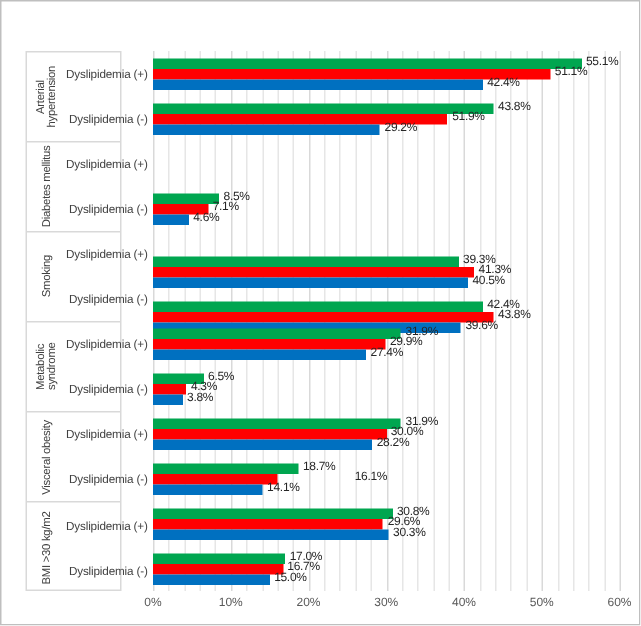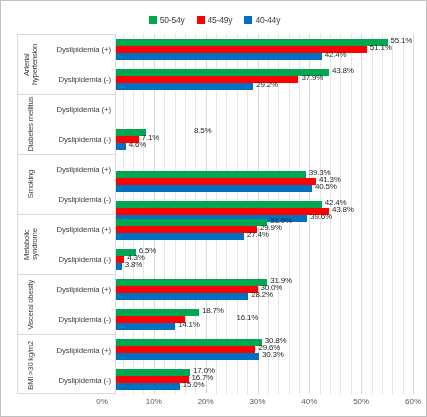--- a/index.html
+++ b/index.html
@@ -56,21 +56,21 @@
     top: 33px;
     width: 396px;
     height: 360px;
   }
 
   
   .cat-col {
     position: absolute;
     left: 0;
     top: 0;
-    width: 99px;
+    width: 64px;
     height: 360px;
     border: 1px solid #d9d9d9;
     box-sizing: border-box;
     background: #ffffff;
     z-index: 4;
   }
   .cat-group {
     position: relative;
     box-sizing: border-box;
     border-bottom: 1px solid #d9d9d9;
@@ -182,34 +182,20 @@
     color: #595959;
     transform: translateX(-50%);
     white-space: nowrap;
   }
 </style>
 </head>
 <body>
 
 <div id="chart-root">
 
-  <div class="legend" id="legend">
-      <div class="legend-item">
-        <span class="legend-swatch" style="background: rgb(0, 166, 80);"></span>
-        <span class="legend-label">50-54y</span>
-      </div>
-      <div class="legend-item">
-        <span class="legend-swatch" style="background: rgb(255, 0, 0);"></span>
-        <span class="legend-label">45-49y</span>
-      </div>
-      <div class="legend-item">
-        <span class="legend-swatch" style="background: rgb(0, 112, 192);"></span>
-        <span class="legend-label">40-44y</span>
-      </div>
-    </div>
 
   <div class="plot-frame">
     <div class="cat-col" id="cat-col">
         <div class="cat-group" style="height: 60px;">
           <div class="cat-title">
             <span>Arterial hypertension</span>
           </div>
           <div class="cat-subs">
             <div class="cat-sub">
               <span>Dyslipidemia (+)</span>
@@ -326,29 +312,29 @@
               <div class="bar-label" style="left: 288.602px; top: 3px;">55.1%</div>
               <div class="bar" style="top: 11.5px; width: 264.868px; background: rgb(255, 0, 0);"></div>
               <div class="bar-label" style="left: 267.868px; top: 10px;">51.1%</div>
               <div class="bar" style="top: 18.5px; width: 219.773px; background: rgb(0, 112, 192);"></div>
               <div class="bar-label" style="left: 222.773px; top: 17px;">42.4%</div>
             </div>
             <div class="sub" style="top: 30px; height: 30px;">
               <div class="bar" style="top: 4.5px; width: 227.03px; background: rgb(0, 166, 80);"></div>
               <div class="bar-label" style="left: 230.03px; top: 3px;">43.8%</div>
               <div class="bar" style="top: 11.5px; width: 196.448px; background: rgb(255, 0, 0);"></div>
-              <div class="bar-label" style="left: 199.448px; top: 10px;">37.9%</div>
+              <div class="bar-label" style="left: 199.448px; top: 10px;">51.9%</div>
               <div class="bar" style="top: 18.5px; width: 151.353px; background: rgb(0, 112, 192);"></div>
               <div class="bar-label" style="left: 154.353px; top: 17px;">29.2%</div>
             </div>
           </div>
           <div class="grp" style="top: 60px; height: 60px;">
             <div class="sub" style="top: 30px; height: 30px;">
               <div class="bar" style="top: 4.5px; width: 44.0583px; background: rgb(0, 166, 80);"></div>
-              <div class="bar-label" style="left: 47.0583px; top: 3px; margin-left: 45px;">8.5%</div>
+              <div class="bar-label" style="left: 47.0583px; top: 3px;">8.5%</div>
               <div class="bar" style="top: 11.5px; width: 36.8017px; background: rgb(255, 0, 0);"></div>
               <div class="bar-label" style="left: 39.8017px; top: 10px;">7.1%</div>
               <div class="bar" style="top: 18.5px; width: 23.8433px; background: rgb(0, 112, 192);"></div>
               <div class="bar-label" style="left: 26.8433px; top: 17px;">4.6%</div>
             </div>
           </div>
           <div class="grp" style="top: 132px; height: 60px;">
             <div class="sub" style="top: 0px; height: 30px;">
               <div class="bar" style="top: 4.5px; width: 203.705px; background: rgb(0, 166, 80);"></div>
               <div class="bar-label" style="left: 206.705px; top: 3px;">39.3%</div>

